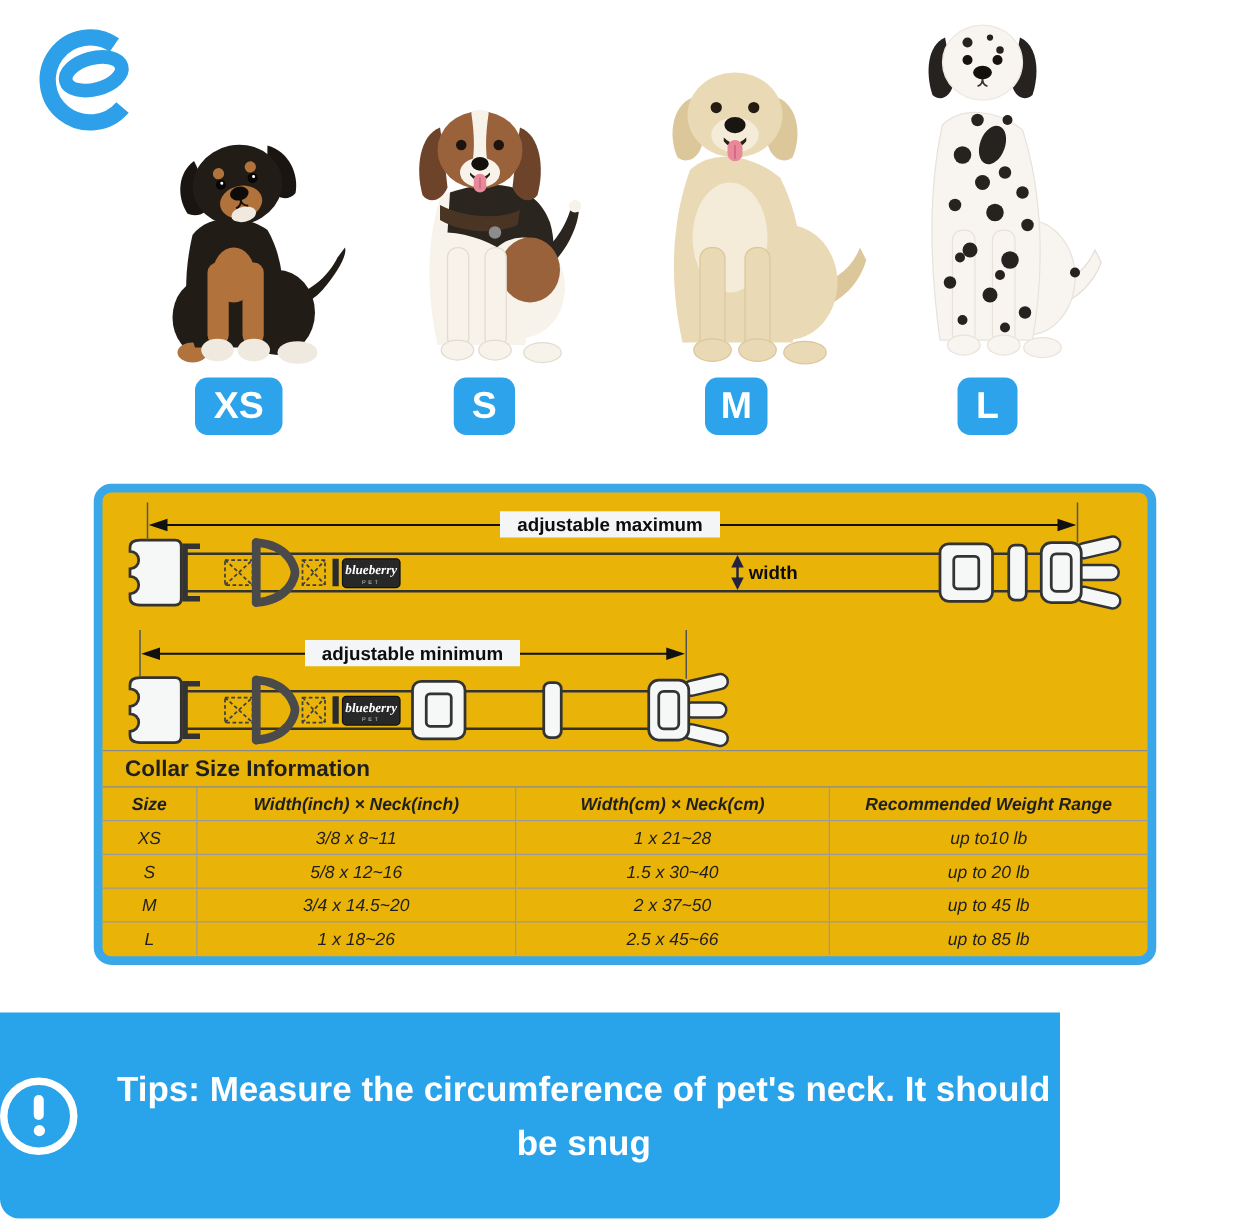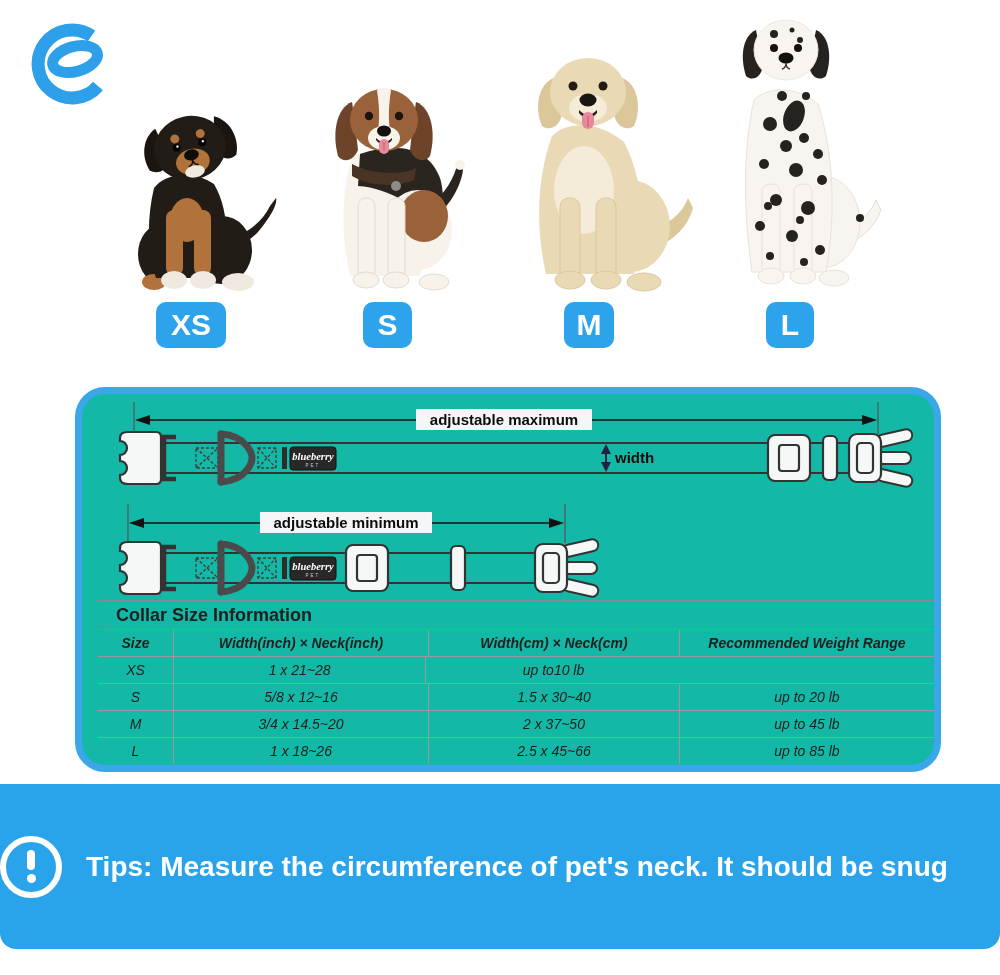--- a/index.html
+++ b/index.html
@@ -19,40 +19,40 @@
   
   .badge{position:absolute;top:302px;height:46px;background:#2ca3ea;border-radius:10px;
          color:#fff;font-weight:bold;font-size:30px;line-height:46px;text-align:center;}
   #badge-xs{left:156px;width:70px;}
   #badge-s{left:363px;width:49px;}
   #badge-m{left:564px;width:50px;}
   #badge-l{left:766px;width:48px;}
 
   
   #panel{position:absolute;left:75px;top:387px;width:836px;height:371px;
-         background:#14b8a6;border:7px solid #3aa7e8;border-radius:30px;overflow:hidden;padding-left:16px;}
+         background:#eab308;border:7px solid #3aa7e8;border-radius:14px;overflow:hidden;}
   #collar-svg{display:block;}
   .diag-label{font:bold 15px "Liberation Sans",sans-serif;fill:#0d0d0d;}
   .tag-brand{font:italic bold 10.5px "Liberation Serif",serif;fill:#ffffff;}
   .tag-sub{font:4.5px "Liberation Sans",sans-serif;fill:#c9c9c9;letter-spacing:2px;}
 
   
   #size-table{border-top:1px solid #8a8a8a;color:#1f1f1f;}
   .t-title{height:28px;line-height:28px;padding-left:18px;font-size:18px;font-weight:600;
            border-bottom:1px solid #8a8a8a;}
   .t-row{display:flex;border-bottom:1px solid #9a9a9a;}
   .t-row.last{border-bottom:none;}
   .t-head .cell{height:30px;line-height:30px;font-weight:bold;font-size:14.5px;}
   .t-row .cell{height:26px;line-height:26px;font-size:14px;text-align:center;font-style:italic;}
   .c0{width:9%;}  .c1{width:30.5%;border-left:1px solid #9a9a9a;}
   .c2{width:30%;border-left:1px solid #9a9a9a;} .c3{width:30.5%;border-left:1px solid #9a9a9a;}
 
   
-  #banner{position:absolute;left:0;top:784px;width:1000px;height:165px;background:#29a3ea;
-          border-radius:0 0 16px 16px;display:flex;align-items:center;justify-content:flex-start;}
+  #banner{position:absolute;left:0;top:810px;width:848px;height:165px;background:#29a3ea;
+          border-radius:0 0 16px 16px;display:flex;align-items:center;justify-content:center;}
   #banner-inner{display:flex;align-items:center;gap:24px;}
   .excl-circle{width:50px;height:50px;border:6px solid #fff;border-radius:50%;
                display:flex;flex-direction:column;align-items:center;justify-content:center;gap:4px;flex:0 0 auto;}
   .excl-bar{width:8px;height:20px;background:#fff;border-radius:4px;}
   .excl-dot{width:9px;height:9px;background:#fff;border-radius:50%;}
   .tips-text{color:#fff;font-weight:bold;font-size:28px;line-height:43px;text-align:center;}
 </style>
 </head>
 <body>
 
@@ -277,20 +277,21 @@
     <div id="size-table">
       <div class="t-title">Collar Size Information</div>
       <div class="t-row t-head">
         <div class="cell c0">Size</div>
         <div class="cell c1">Width(inch) × Neck(inch)</div>
         <div class="cell c2">Width(cm) × Neck(cm)</div>
         <div class="cell c3">Recommended Weight Range</div>
       </div>
       <div class="t-row">
         <div class="cell c0">XS</div>
+        <div class="cell c1">3/8 x 8~11</div>
         <div class="cell c2">1 x 21~28</div>
         <div class="cell c3">up to10 lb</div>
       </div>
       <div class="t-row">
         <div class="cell c0">S</div>
         <div class="cell c1">5/8 x 12~16</div>
         <div class="cell c2">1.5 x 30~40</div>
         <div class="cell c3">up to 20 lb</div>
       </div>
       <div class="t-row">

